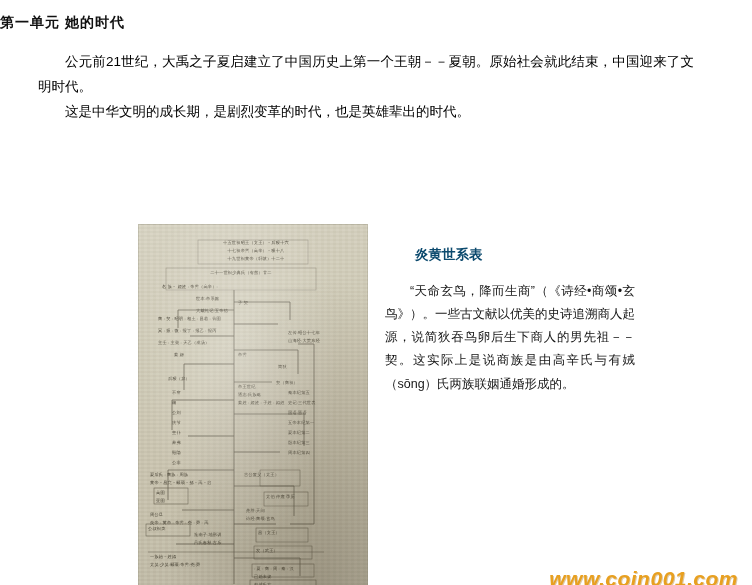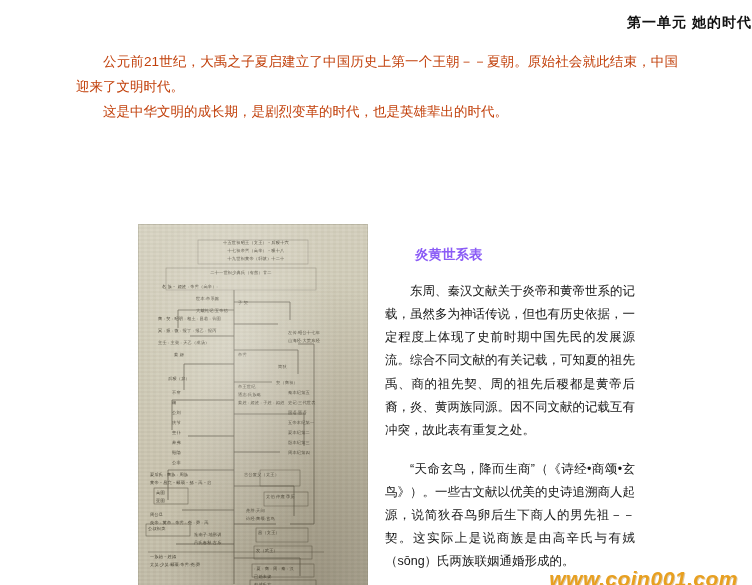--- a/index.html
+++ b/index.html
@@ -16,34 +16,34 @@
     position: relative;
   }
   .page {
     position: relative;
     width: 752px;
     height: 585px;
     box-sizing: border-box;
     padding: 0;
   }
   .doc-title {
-    text-align: right;
+    text-align: left;
     font-size: 14px;
     font-weight: bold;
     letter-spacing: 1px;
     margin: 14px 0 0 0;
     color: #111;
   }
   .body-text {
-    margin: 16px;
-    padding: 0 58px 0 60px;
+    margin: 0;
+    padding: 0 58px 0 38px;
     font-size: 13.5px;
     line-height: 1.85;
     text-align: justify;
-    color: #c2410c;
+    color: #000000;
   }
   .body-text p {
     margin: 0 0 0 0;
     text-indent: 2em;
   }
   .body-block {
     margin-top: 18px;
   }
   
   .lower {
@@ -93,21 +93,21 @@
   }
   .rightcol {
     position: absolute;
     left: 385px;
     top: 22px;
     width: 250px;
   }
   .rc-title {
     font-size: 13.5px;
     font-weight: bold;
-    color: #8b5cf6;
+    color: #0c4a6e;
     margin: 0 0 16px 30px;
   }
   .rc-para {
     font-size: 12.5px;
     line-height: 1.85;
     text-align: justify;
     text-indent: 2em;
     margin: 0 0 16px 0;
     color: #151515;
   }
@@ -251,21 +251,20 @@
       <div class="tiny" style="left:58px; top:84px;">大戴礼记‧五帝德</div>
       <div class="tiny" style="left:100px; top:160px;">帝王世纪</div>
       <div class="tiny" style="left:100px; top:168px;">通志‧氏族略</div>
       <div class="tiny" style="left:100px; top:176px;">姜姓 ‧ 姬姓 ‧ 子姓 ‧ 姒姓</div>
 
       <div class="vign"></div>
     </div>
 
     <div class="rightcol">
       <div class="rc-title">炎黄世系表</div>
-      <p class="rc-para">东周、秦汉文献关于炎帝和黄帝世系的记载，虽然多为神话传说，但也有历史依据，一定程度上体现了史前时期中国先民的发展源流。综合不同文献的有关记载，可知夏的祖先禹、商的祖先契、周的祖先后稷都是黄帝后裔，炎、黄两族同源。因不同文献的记载互有冲突，故此表有重复之处。</p>
       <p class="rc-para">“天命玄鸟，降而生商”（《诗经•商颂•玄鸟》）。一些古文献以优美的史诗追溯商人起源，说简狄吞鸟卵后生下商人的男先祖－－契。这实际上是说商族是由高辛氏与有娀（sōng）氏两族联姻通婚形成的。</p>
     </div>
 
   </div>
 
   <div class="watermark">www.coin001.com</div>
 
 </div>
 
 </body></html>

